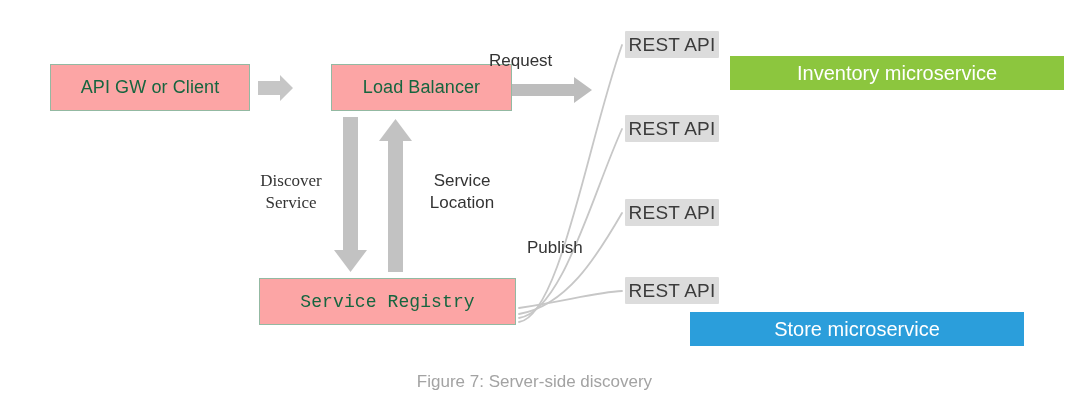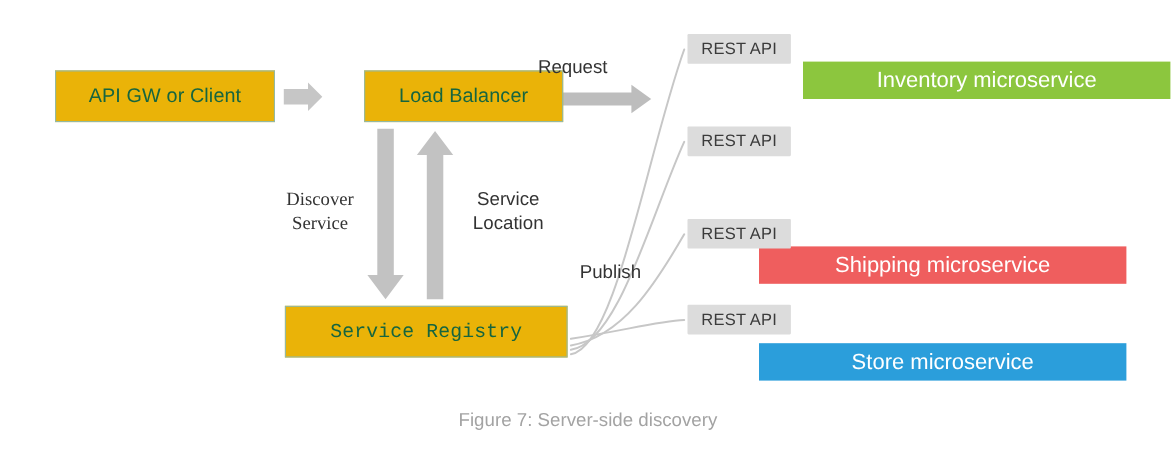--- a/index.html
+++ b/index.html
@@ -24,21 +24,21 @@
     top: 0;
     width: 1069px;
     height: 419px;
     pointer-events: none;
   }
 
   
   .proc-box {
     position: absolute;
     box-sizing: border-box;
-    background: #eab308;
+    background: #fca5a5;
     border: 1.5px solid #93b9a2;
     color: #16653f;
     display: flex;
     align-items: center;
     justify-content: center;
     font-size: 18px;
     letter-spacing: 0.1px;
     white-space: nowrap;
   }
   #box-apigw  { left: 50px;  top: 64px;  width: 200px; height: 47px; }
@@ -60,21 +60,21 @@
 
   
   .rest-badge {
     position: absolute;
     box-sizing: border-box;
     width: 94px;
     height: 27px;
     background: #dcdcdc;
     border-radius: 1px;
     color: #3b3b3b;
-    font-size: 15px;
+    font-size: 19px;
     display: flex;
     align-items: center;
     justify-content: center;
     letter-spacing: 0.2px;
     z-index: 6;
   }
   #badge-0 { left: 625px; top: 31px; }
   #badge-1 { left: 625px; top: 115px; }
   #badge-2 { left: 625px; top: 199px; }
   #badge-3 { left: 625px; top: 277px; }
@@ -151,21 +151,20 @@
 
   <div class="flow-label" id="label-discover">Discover
 Service</div>
 
   <div class="flow-label" id="label-location">Service
 Location</div>
 
   <div class="flow-label" id="label-publish">Publish</div>
 
   <div class="svc-bar" id="svc-0" style="background: rgb(140, 198, 62);">Inventory microservice</div>
-  <div class="svc-bar" id="svc-2" style="background: rgb(239, 94, 94);">Shipping microservice</div>
   <div class="svc-bar" id="svc-3" style="background: rgb(43, 158, 219);">Store microservice</div>
 
   <div class="rest-badge" id="badge-0">REST API</div>
   <div class="rest-badge" id="badge-1">REST API</div>
   <div class="rest-badge" id="badge-2">REST API</div>
   <div class="rest-badge" id="badge-3">REST API</div>
 
   <div id="caption">Figure 7: Server-side discovery</div>
 
 </div>

